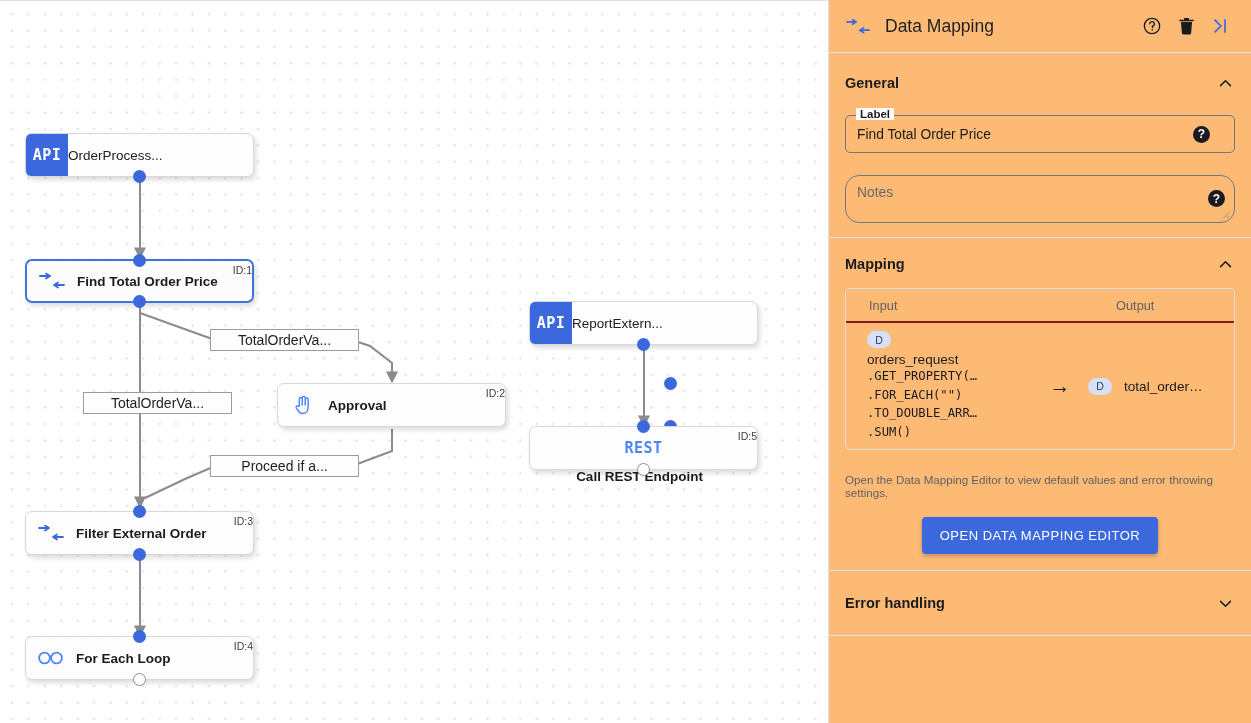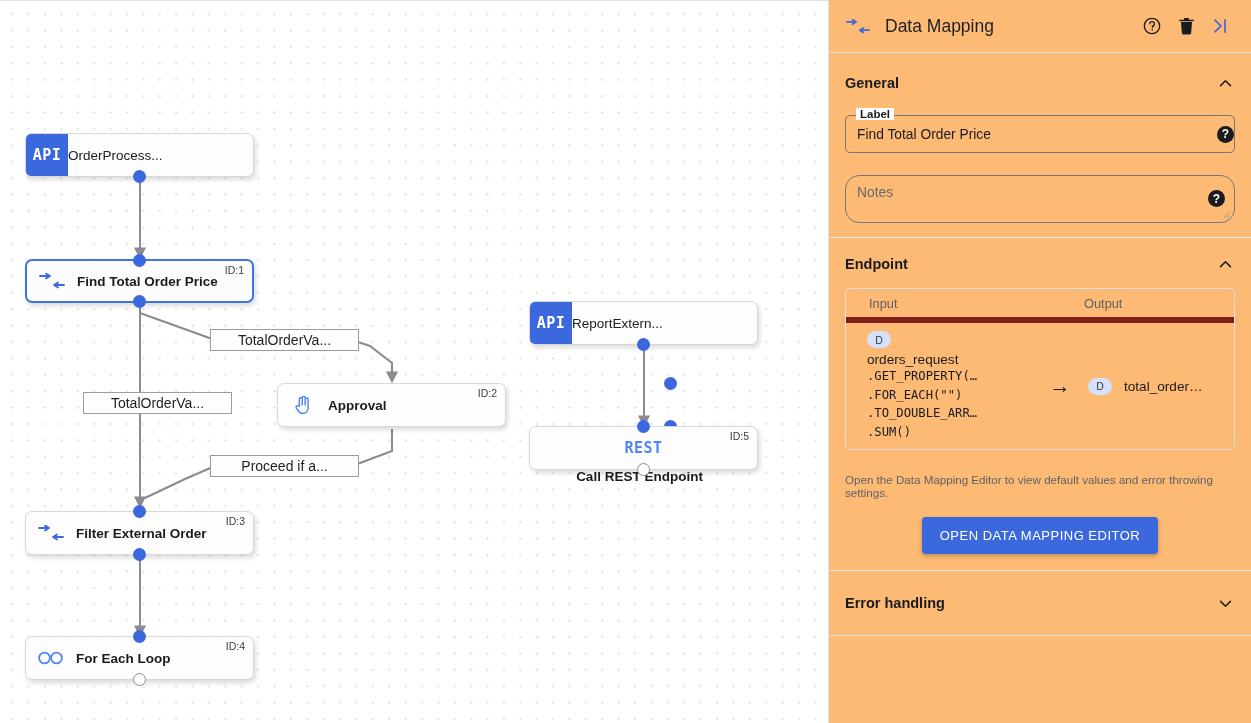--- a/index.html
+++ b/index.html
@@ -65,21 +65,21 @@
   .node .title {
     font-size: 13.5px;
     color: #1b1b1f;
     font-weight: 700;
     white-space: nowrap;
     padding-right: 8px;
   }
   .node .title.plain { font-weight: 400; color: #202124; font-size: 13.5px; text-align: right; }
   .node .idtag {
     position: absolute;
-    right: 8px; top: 3px;
+    right: 0; top: 3px;
     font-size: 10.5px;
     color: #3c3c40;
     font-family: "Liberation Sans", sans-serif;
   }
   .port {
     position: absolute;
     width: 13px; height: 13px;
     border-radius: 50%;
     background: #3b68dd;
     left: 50%;
@@ -135,21 +135,21 @@
   .chev { width: 20px; height: 20px; display:flex; align-items:center; justify-content:center; }
 
   #general-sec { padding-top: 20px; padding-bottom: 14px; }
   .field-outlined {
     position: relative;
     margin-top: 22px;
     border: 1px solid #76767b;
     border-radius: 5px;
     height: 38px;
     display: flex; align-items: center;
-    padding: 0 0 0 11px;
+    padding: 0 24px 0 11px;
   }
   .field-outlined .flabel {
     position: absolute;
     top: -8px; left: 10px;
     background: #ffffff;
     padding: 0 4px;
     font-size: 11.5px;
     font-weight: 700;
     color: #1b1b1f;
   }
@@ -194,21 +194,22 @@
   .map-table {
     margin-top: 14px;
     border: 1px solid #dfdfe2;
     border-radius: 5px;
     overflow: hidden;
   }
   .map-thead {
     display: flex;
     height: 34px;
     align-items: center;
-    border-bottom: 6px solid #7f1d1d;
+    border-bottom: 2px solid #7f1d1d;
+    gap: 32px;
   }
   .map-thead .th { font-size: 12.8px; color: #5f5f66; }
   .map-thead .th.in  { flex: 0 0 220px; padding-left: 23px; }
   .map-thead .th.out { flex: 1; padding-left: 18px; }
   .map-row { display: flex; align-items: center; min-height: 110px; padding: 8px 0; }
   .map-row .cell-in { flex: 0 0 190px; padding-left: 21px; }
   .map-row .cell-arrow { flex: 0 0 48px; display:flex; align-items:center; justify-content:center;
                           font-size: 21px; color: #1b1b1f; }
   .map-row .cell-out { flex: 1; display: flex; align-items: center; gap: 12px; padding-left: 4px; }
   .dpill {
@@ -401,21 +402,21 @@
         <svg class="resize-grip" viewBox="0 0 12 12" stroke="#8a8a8f" stroke-width="1">
           <path d="M11,5 L5,11 M11,8.5 L8.5,11"></path>
         </svg>
       </div>
     </div>
 
     <div class="divider"></div>
 
     <div class="section" id="mapping-sec">
       <div class="section-head">
-        <div class="st">Endpoint</div>
+        <div class="st">Mapping</div>
         <div class="chev">
           <svg width="17" height="17" viewBox="0 0 24 24" fill="none" stroke="#1b1b1f" stroke-width="2.1" stroke-linecap="round" stroke-linejoin="round">
             <path d="M5,15 L12,8 L19,15"></path>
           </svg>
         </div>
       </div>
 
 
       <div class="map-table">
         <div class="map-thead">

